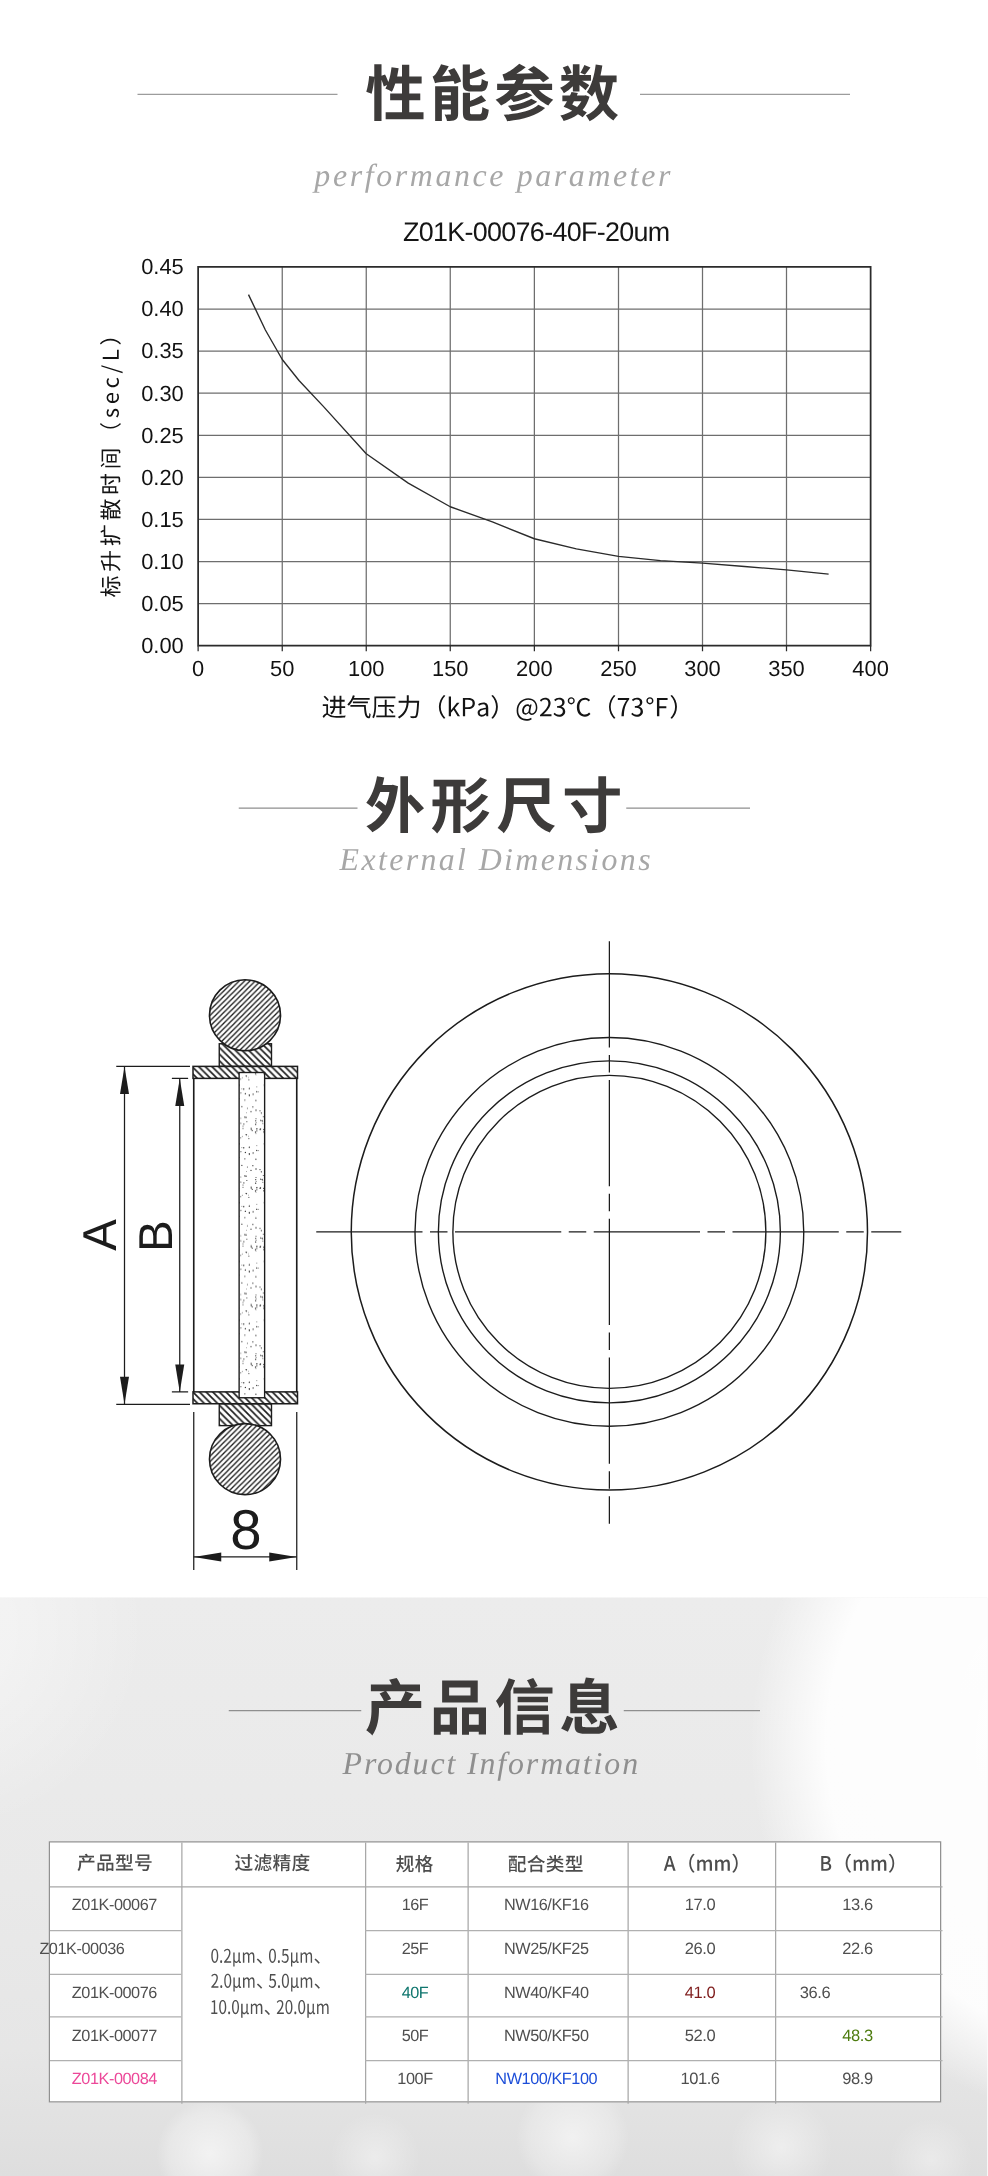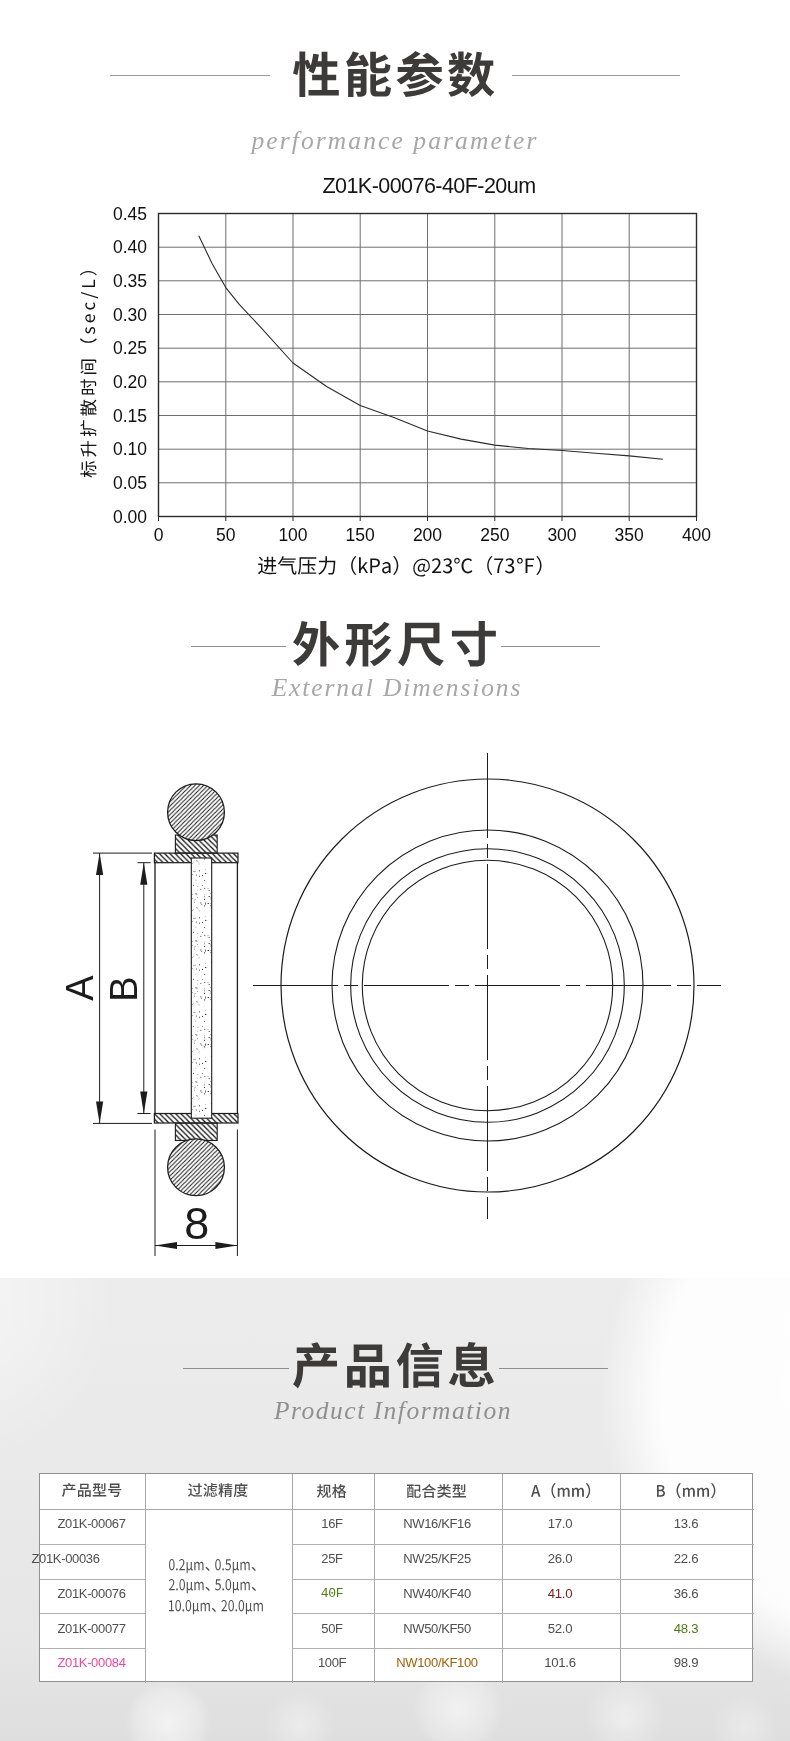--- a/index.html
+++ b/index.html
@@ -237,32 +237,32 @@
 <div class="ct" style="left:272px;top:1516.3px;width:120px;text-align:center;font-size:13.0px;color:#4f4f4f;letter-spacing:-0.35px;">16F</div>
 <div class="ct" style="left:377px;top:1516.3px;width:120px;text-align:center;font-size:13.0px;color:#4f4f4f;letter-spacing:-0.35px;">NW16/KF16</div>
 <div class="ct" style="left:500px;top:1516.2px;width:120px;text-align:center;font-size:13.2px;color:#4f4f4f;letter-spacing:-0.35px;">17.0</div>
 <div class="ct" style="left:626px;top:1516.2px;width:120px;text-align:center;font-size:13.2px;color:#4f4f4f;letter-spacing:-0.35px;">13.6</div>
 <div class="ct" style="left:31.5px;top:1551.1px;width:120px;font-size:13.0px;color:#4f4f4f;letter-spacing:-0.35px;">Z01K-00036</div>
 <div class="ct" style="left:272px;top:1551.1px;width:120px;text-align:center;font-size:13.0px;color:#4f4f4f;letter-spacing:-0.35px;">25F</div>
 <div class="ct" style="left:377px;top:1551.1px;width:120px;text-align:center;font-size:13.0px;color:#4f4f4f;letter-spacing:-0.35px;">NW25/KF25</div>
 <div class="ct" style="left:500px;top:1551.0px;width:120px;text-align:center;font-size:13.2px;color:#4f4f4f;letter-spacing:-0.35px;">26.0</div>
 <div class="ct" style="left:626px;top:1551.0px;width:120px;text-align:center;font-size:13.2px;color:#4f4f4f;letter-spacing:-0.35px;">22.6</div>
 <div class="ct" style="left:31.5px;top:1585.8px;width:120px;text-align:center;font-size:13.0px;color:#4f4f4f;letter-spacing:-0.35px;">Z01K-00076</div>
-<div class="ct" style="left:272px;top:1585.8px;width:120px;text-align:center;font-size:13.0px;color:#4d7c0f;letter-spacing:-0.35px;font-family:Liberation Mono, monospace;">40F</div>
+<div class="ct" style="left:272px;top:1585.8px;width:120px;text-align:center;font-size:13.0px;color:#0f766e;letter-spacing:-0.35px;">40F</div>
 <div class="ct" style="left:377px;top:1585.8px;width:120px;text-align:center;font-size:13.0px;color:#4f4f4f;letter-spacing:-0.35px;">NW40/KF40</div>
 <div class="ct" style="left:500px;top:1585.7px;width:120px;text-align:center;font-size:13.2px;color:#7f1d1d;letter-spacing:-0.35px;">41.0</div>
-<div class="ct" style="left:626px;top:1585.7px;width:120px;text-align:center;font-size:13.2px;color:#4f4f4f;letter-spacing:-0.35px;">36.6</div>
+<div class="ct" style="left:592px;top:1585.7px;width:120px;text-align:center;font-size:13.2px;color:#4f4f4f;letter-spacing:-0.35px;">36.6</div>
 <div class="ct" style="left:31.5px;top:1620.6px;width:120px;text-align:center;font-size:13.0px;color:#4f4f4f;letter-spacing:-0.35px;">Z01K-00077</div>
 <div class="ct" style="left:272px;top:1620.6px;width:120px;text-align:center;font-size:13.0px;color:#4f4f4f;letter-spacing:-0.35px;">50F</div>
 <div class="ct" style="left:377px;top:1620.6px;width:120px;text-align:center;font-size:13.0px;color:#4f4f4f;letter-spacing:-0.35px;">NW50/KF50</div>
 <div class="ct" style="left:500px;top:1620.5px;width:120px;text-align:center;font-size:13.2px;color:#4f4f4f;letter-spacing:-0.35px;">52.0</div>
 <div class="ct" style="left:626px;top:1620.5px;width:120px;text-align:center;font-size:13.2px;color:#4d7c0f;letter-spacing:-0.35px;">48.3</div>
 <div class="ct" style="left:31.5px;top:1655.4px;width:120px;text-align:center;font-size:13.0px;color:#ec4899;letter-spacing:-0.35px;">Z01K-00084</div>
 <div class="ct" style="left:272px;top:1655.4px;width:120px;text-align:center;font-size:13.0px;color:#4f4f4f;letter-spacing:-0.35px;">100F</div>
-<div class="ct" style="left:377px;top:1655.4px;width:120px;text-align:center;font-size:13.0px;color:#a16207;letter-spacing:-0.35px;">NW100/KF100</div>
+<div class="ct" style="left:377px;top:1655.4px;width:120px;text-align:center;font-size:13.0px;color:#1d4ed8;letter-spacing:-0.35px;">NW100/KF100</div>
 <div class="ct" style="left:500px;top:1655.2px;width:120px;text-align:center;font-size:13.2px;color:#4f4f4f;letter-spacing:-0.35px;">101.6</div>
 <div class="ct" style="left:626px;top:1655.2px;width:120px;text-align:center;font-size:13.2px;color:#4f4f4f;letter-spacing:-0.35px;">98.9</div>
 <svg style="position:absolute;left:167.0px;top:1557.3px;" width="90.9" height="18.2" viewBox="-1.4 -13.2 90.9 18.2" fill="#4f4f4f">
     <path d="M3.4 0.2C5.1 0.2 6.2 -1.7 6.2 -5.5C6.2 -9.3 5.1 -11.2 3.4 -11.2C1.7 -11.2 0.6 -9.3 0.6 -5.5C0.6 -1.7 1.7 0.2 3.4 0.2ZM3.4 -0.9C2.4 -0.9 1.7 -2.3 1.7 -5.5C1.7 -8.7 2.4 -10.1 3.4 -10.1C4.4 -10.1 5.1 -8.7 5.1 -5.5C5.1 -2.3 4.4 -0.9 3.4 -0.9Z M8.5 0.2C9 0.2 9.3 -0.2 9.3 -0.8C9.3 -1.5 9 -1.9 8.5 -1.9C8.1 -1.9 7.7 -1.5 7.7 -0.8C7.7 -0.2 8.1 0.2 8.5 0.2Z M10.8 0H16.5V-1.2H14C13.5 -1.2 13 -1.1 12.5 -1.1C14.6 -3.5 16 -5.8 16 -8C16 -9.9 15 -11.2 13.4 -11.2C12.3 -11.2 11.5 -10.6 10.7 -9.6L11.4 -8.8C11.9 -9.5 12.5 -10.1 13.3 -10.1C14.4 -10.1 14.9 -9.2 14.9 -7.9C14.9 -6 13.6 -3.8 10.8 -0.8Z M18.2 3H19.3C19.3 1.7 19.2 1 19.2 -0.6C19.6 0 20 0.2 20.5 0.2C21.3 0.2 21.9 -0.3 22.4 -1.4H22.4C22.5 -0.3 22.9 0.2 23.6 0.2C24 0.2 24.2 0.1 24.4 0L24.3 -1C24.1 -1 24 -0.9 23.9 -0.9C23.6 -0.9 23.4 -1.1 23.4 -1.6C23.4 -3.6 23.4 -5.9 23.5 -8.1H22.3V-2.6C21.7 -1.2 21.2 -1 20.6 -1C19.7 -1 19.3 -1.7 19.3 -3.1V-8.1H18.2Z M25.9 0H27.1V-5.9C27.7 -6.8 28.2 -7.2 28.7 -7.2C29.6 -7.2 30 -6.5 30 -5V0H31.1V-5.9C31.7 -6.8 32.3 -7.2 32.8 -7.2C33.6 -7.2 34 -6.5 34 -5V0H35.1V-5.2C35.1 -7.2 34.5 -8.4 33.1 -8.4C32.3 -8.4 31.6 -7.7 30.9 -6.8C30.6 -7.8 30.1 -8.4 29.1 -8.4C28.3 -8.4 27.6 -7.7 27 -7H27L26.9 -8.1H25.9Z M40.3 0.8 41.3 -0C40.4 -1.1 39 -2.5 37.9 -3.4L37 -2.5C38 -1.6 39.3 -0.3 40.3 0.8Z M49.6 0.2C51.3 0.2 52.4 -1.7 52.4 -5.5C52.4 -9.3 51.3 -11.2 49.6 -11.2C47.9 -11.2 46.8 -9.3 46.8 -5.5C46.8 -1.7 47.9 0.2 49.6 0.2ZM49.6 -0.9C48.6 -0.9 47.9 -2.3 47.9 -5.5C47.9 -8.7 48.6 -10.1 49.6 -10.1C50.6 -10.1 51.3 -8.7 51.3 -5.5C51.3 -2.3 50.6 -0.9 49.6 -0.9Z M54.7 0.2C55.2 0.2 55.5 -0.2 55.5 -0.8C55.5 -1.5 55.2 -1.9 54.7 -1.9C54.3 -1.9 53.9 -1.5 53.9 -0.8C53.9 -0.2 54.3 0.2 54.7 0.2Z M59.7 0.2C61.2 0.2 62.6 -1.2 62.6 -3.6C62.6 -6 61.4 -7.1 59.9 -7.1C59.3 -7.1 58.9 -6.9 58.5 -6.6L58.8 -9.8H62.2V-11H57.8L57.5 -5.9L58.1 -5.4C58.6 -5.8 59 -6 59.6 -6C60.7 -6 61.5 -5.1 61.5 -3.5C61.5 -1.9 60.6 -0.9 59.5 -0.9C58.5 -0.9 57.8 -1.5 57.3 -2.2L56.8 -1.3C57.4 -0.5 58.2 0.2 59.7 0.2Z M64.4 3H65.5C65.4 1.7 65.4 1 65.4 -0.6C65.7 0 66.2 0.2 66.7 0.2C67.5 0.2 68.1 -0.3 68.6 -1.4H68.6C68.7 -0.3 69.1 0.2 69.8 0.2C70.2 0.2 70.4 0.1 70.6 0L70.5 -1C70.3 -1 70.2 -0.9 70 -0.9C69.8 -0.9 69.6 -1.1 69.6 -1.6C69.6 -3.6 69.6 -5.9 69.6 -8.1H68.5V-2.6C67.9 -1.2 67.3 -1 66.7 -1C65.9 -1 65.5 -1.7 65.5 -3.1V-8.1H64.4Z M72.1 0H73.2V-5.9C73.8 -6.8 74.4 -7.2 74.9 -7.2C75.8 -7.2 76.2 -6.5 76.2 -5V0H77.3V-5.9C77.9 -6.8 78.4 -7.2 79 -7.2C79.8 -7.2 80.2 -6.5 80.2 -5V0H81.3V-5.2C81.3 -7.2 80.7 -8.4 79.3 -8.4C78.5 -8.4 77.8 -7.7 77.1 -6.8C76.8 -7.8 76.3 -8.4 75.3 -8.4C74.5 -8.4 73.8 -7.7 73.2 -7H73.1L73 -8.1H72.1Z M86.5 0.8 87.5 -0C86.6 -1.1 85.2 -2.5 84.1 -3.4L83.2 -2.5C84.2 -1.6 85.5 -0.3 86.5 0.8Z"></path>
   </svg>
 <svg style="position:absolute;left:167.0px;top:1577.3px;" width="91.0" height="18.2" viewBox="-1.5 -13.2 91.0 18.2" fill="#4f4f4f">
     <path d="M0.5 0H6.2V-1.2H3.7C3.3 -1.2 2.7 -1.1 2.2 -1.1C4.4 -3.5 5.8 -5.8 5.8 -8C5.8 -9.9 4.8 -11.2 3.1 -11.2C2 -11.2 1.2 -10.6 0.5 -9.6L1.1 -8.8C1.6 -9.5 2.3 -10.1 3 -10.1C4.1 -10.1 4.7 -9.2 4.7 -7.9C4.7 -6 3.4 -3.8 0.5 -0.8Z M8.5 0.2C9 0.2 9.3 -0.2 9.3 -0.8C9.3 -1.5 9 -1.9 8.5 -1.9C8.1 -1.9 7.7 -1.5 7.7 -0.8C7.7 -0.2 8.1 0.2 8.5 0.2Z M13.7 0.2C15.4 0.2 16.5 -1.7 16.5 -5.5C16.5 -9.3 15.4 -11.2 13.7 -11.2C11.9 -11.2 10.9 -9.3 10.9 -5.5C10.9 -1.7 11.9 0.2 13.7 0.2ZM13.7 -0.9C12.6 -0.9 11.9 -2.3 11.9 -5.5C11.9 -8.7 12.6 -10.1 13.7 -10.1C14.7 -10.1 15.4 -8.7 15.4 -5.5C15.4 -2.3 14.7 -0.9 13.7 -0.9Z M18.2 3H19.3C19.3 1.7 19.2 1 19.2 -0.6C19.6 0 20 0.2 20.5 0.2C21.3 0.2 21.9 -0.3 22.4 -1.4H22.4C22.5 -0.3 22.9 0.2 23.6 0.2C24 0.2 24.2 0.1 24.4 0L24.3 -1C24.1 -1 24 -0.9 23.9 -0.9C23.6 -0.9 23.4 -1.1 23.4 -1.6C23.4 -3.6 23.4 -5.9 23.5 -8.1H22.3V-2.6C21.7 -1.2 21.2 -1 20.6 -1C19.7 -1 19.3 -1.7 19.3 -3.1V-8.1H18.2Z M25.9 0H27.1V-5.9C27.7 -6.8 28.2 -7.2 28.7 -7.2C29.6 -7.2 30 -6.5 30 -5V0H31.1V-5.9C31.7 -6.8 32.3 -7.2 32.8 -7.2C33.6 -7.2 34 -6.5 34 -5V0H35.1V-5.2C35.1 -7.2 34.5 -8.4 33.1 -8.4C32.3 -8.4 31.6 -7.7 30.9 -6.8C30.6 -7.8 30.1 -8.4 29.1 -8.4C28.3 -8.4 27.6 -7.7 27 -7H27L26.9 -8.1H25.9Z M40.3 0.8 41.3 -0C40.4 -1.1 39 -2.5 37.9 -3.4L37 -2.5C38 -1.6 39.3 -0.3 40.3 0.8Z M49.4 0.2C50.9 0.2 52.4 -1.2 52.4 -3.6C52.4 -6 51.1 -7.1 49.6 -7.1C49.1 -7.1 48.7 -6.9 48.3 -6.6L48.5 -9.8H51.9V-11H47.5L47.2 -5.9L47.8 -5.4C48.4 -5.8 48.7 -6 49.3 -6C50.5 -6 51.2 -5.1 51.2 -3.5C51.2 -1.9 50.4 -0.9 49.3 -0.9C48.3 -0.9 47.6 -1.5 47.1 -2.2L46.5 -1.3C47.1 -0.5 48 0.2 49.4 0.2Z M54.7 0.2C55.2 0.2 55.5 -0.2 55.5 -0.8C55.5 -1.5 55.2 -1.9 54.7 -1.9C54.3 -1.9 53.9 -1.5 53.9 -0.8C53.9 -0.2 54.3 0.2 54.7 0.2Z M59.9 0.2C61.6 0.2 62.7 -1.7 62.7 -5.5C62.7 -9.3 61.6 -11.2 59.9 -11.2C58.1 -11.2 57 -9.3 57 -5.5C57 -1.7 58.1 0.2 59.9 0.2ZM59.9 -0.9C58.8 -0.9 58.1 -2.3 58.1 -5.5C58.1 -8.7 58.8 -10.1 59.9 -10.1C60.9 -10.1 61.6 -8.7 61.6 -5.5C61.6 -2.3 60.9 -0.9 59.9 -0.9Z M64.4 3H65.5C65.4 1.7 65.4 1 65.4 -0.6C65.7 0 66.2 0.2 66.7 0.2C67.5 0.2 68.1 -0.3 68.6 -1.4H68.6C68.7 -0.3 69.1 0.2 69.8 0.2C70.2 0.2 70.4 0.1 70.6 0L70.5 -1C70.3 -1 70.2 -0.9 70 -0.9C69.8 -0.9 69.6 -1.1 69.6 -1.6C69.6 -3.6 69.6 -5.9 69.6 -8.1H68.5V-2.6C67.9 -1.2 67.3 -1 66.7 -1C65.9 -1 65.5 -1.7 65.5 -3.1V-8.1H64.4Z M72.1 0H73.2V-5.9C73.8 -6.8 74.4 -7.2 74.9 -7.2C75.8 -7.2 76.2 -6.5 76.2 -5V0H77.3V-5.9C77.9 -6.8 78.4 -7.2 79 -7.2C79.8 -7.2 80.2 -6.5 80.2 -5V0H81.3V-5.2C81.3 -7.2 80.7 -8.4 79.3 -8.4C78.5 -8.4 77.8 -7.7 77.1 -6.8C76.8 -7.8 76.3 -8.4 75.3 -8.4C74.5 -8.4 73.8 -7.7 73.2 -7H73.1L73 -8.1H72.1Z M86.5 0.8 87.5 -0C86.6 -1.1 85.2 -2.5 84.1 -3.4L83.2 -2.5C84.2 -1.6 85.5 -0.3 86.5 0.8Z"></path>
   </svg>
 <svg style="position:absolute;left:167.0px;top:1597.5px;" width="97.9" height="18.2" viewBox="-0.9 -13.2 97.9 18.2" fill="#4f4f4f">
     <path d="M1.1 0H6V-1.1H4.2V-11H3.4C2.9 -10.7 2.3 -10.4 1.5 -10.2V-9.3H3.1V-1.1H1.1Z M10.2 0.2C12 0.2 13.1 -1.7 13.1 -5.5C13.1 -9.3 12 -11.2 10.2 -11.2C8.5 -11.2 7.4 -9.3 7.4 -5.5C7.4 -1.7 8.5 0.2 10.2 0.2ZM10.2 -0.9C9.2 -0.9 8.5 -2.3 8.5 -5.5C8.5 -8.7 9.2 -10.1 10.2 -10.1C11.3 -10.1 12 -8.7 12 -5.5C12 -2.3 11.3 -0.9 10.2 -0.9Z M15.4 0.2C15.8 0.2 16.2 -0.2 16.2 -0.8C16.2 -1.5 15.8 -1.9 15.4 -1.9C14.9 -1.9 14.6 -1.5 14.6 -0.8C14.6 -0.2 14.9 0.2 15.4 0.2Z M20.5 0.2C22.2 0.2 23.3 -1.7 23.3 -5.5C23.3 -9.3 22.2 -11.2 20.5 -11.2C18.8 -11.2 17.7 -9.3 17.7 -5.5C17.7 -1.7 18.8 0.2 20.5 0.2ZM20.5 -0.9C19.5 -0.9 18.8 -2.3 18.8 -5.5C18.8 -8.7 19.5 -10.1 20.5 -10.1C21.5 -10.1 22.2 -8.7 22.2 -5.5C22.2 -2.3 21.5 -0.9 20.5 -0.9Z M25 3H26.2C26.1 1.7 26.1 1 26.1 -0.6C26.4 0 26.8 0.2 27.4 0.2C28.1 0.2 28.7 -0.3 29.2 -1.4H29.2C29.3 -0.3 29.7 0.2 30.5 0.2C30.8 0.2 31 0.1 31.3 0L31.1 -1C30.9 -1 30.8 -0.9 30.7 -0.9C30.4 -0.9 30.2 -1.1 30.2 -1.6C30.2 -3.6 30.3 -5.9 30.3 -8.1H29.2V-2.6C28.5 -1.2 28 -1 27.4 -1C26.5 -1 26.2 -1.7 26.2 -3.1V-8.1H25Z M32.8 0H33.9V-5.9C34.5 -6.8 35.1 -7.2 35.6 -7.2C36.4 -7.2 36.8 -6.5 36.8 -5V0H37.9V-5.9C38.5 -6.8 39.1 -7.2 39.6 -7.2C40.5 -7.2 40.8 -6.5 40.8 -5V0H42V-5.2C42 -7.2 41.3 -8.4 40 -8.4C39.1 -8.4 38.4 -7.7 37.7 -6.8C37.5 -7.8 36.9 -8.4 35.9 -8.4C35.1 -8.4 34.4 -7.7 33.8 -7H33.8L33.7 -8.1H32.8Z M47.1 0.8 48.1 -0C47.2 -1.1 45.8 -2.5 44.8 -3.4L43.8 -2.5C44.9 -1.6 46.1 -0.3 47.1 0.8Z M53.6 0H59.2V-1.2H56.7C56.3 -1.2 55.7 -1.1 55.3 -1.1C57.4 -3.5 58.8 -5.8 58.8 -8C58.8 -9.9 57.8 -11.2 56.2 -11.2C55 -11.2 54.2 -10.6 53.5 -9.6L54.2 -8.8C54.7 -9.5 55.3 -10.1 56 -10.1C57.1 -10.1 57.7 -9.2 57.7 -7.9C57.7 -6 56.4 -3.8 53.6 -0.8Z M63.3 0.2C65 0.2 66.1 -1.7 66.1 -5.5C66.1 -9.3 65 -11.2 63.3 -11.2C61.5 -11.2 60.5 -9.3 60.5 -5.5C60.5 -1.7 61.5 0.2 63.3 0.2ZM63.3 -0.9C62.2 -0.9 61.5 -2.3 61.5 -5.5C61.5 -8.7 62.2 -10.1 63.3 -10.1C64.3 -10.1 65 -8.7 65 -5.5C65 -2.3 64.3 -0.9 63.3 -0.9Z M68.4 0.2C68.8 0.2 69.2 -0.2 69.2 -0.8C69.2 -1.5 68.8 -1.9 68.4 -1.9C67.9 -1.9 67.6 -1.5 67.6 -0.8C67.6 -0.2 67.9 0.2 68.4 0.2Z M73.5 0.2C75.2 0.2 76.3 -1.7 76.3 -5.5C76.3 -9.3 75.2 -11.2 73.5 -11.2C71.8 -11.2 70.7 -9.3 70.7 -5.5C70.7 -1.7 71.8 0.2 73.5 0.2ZM73.5 -0.9C72.5 -0.9 71.8 -2.3 71.8 -5.5C71.8 -8.7 72.5 -10.1 73.5 -10.1C74.5 -10.1 75.2 -8.7 75.2 -5.5C75.2 -2.3 74.5 -0.9 73.5 -0.9Z M78 3H79.2C79.1 1.7 79.1 1 79.1 -0.6C79.4 0 79.8 0.2 80.4 0.2C81.1 0.2 81.8 -0.3 82.2 -1.4H82.3C82.3 -0.3 82.7 0.2 83.5 0.2C83.8 0.2 84.1 0.1 84.3 0L84.1 -1C83.9 -1 83.8 -0.9 83.7 -0.9C83.4 -0.9 83.2 -1.1 83.2 -1.6C83.2 -3.6 83.3 -5.9 83.3 -8.1H82.2V-2.6C81.5 -1.2 81 -1 80.4 -1C79.5 -1 79.2 -1.7 79.2 -3.1V-8.1H78Z M85.8 0H86.9V-5.9C87.5 -6.8 88.1 -7.2 88.6 -7.2C89.4 -7.2 89.8 -6.5 89.8 -5V0H90.9V-5.9C91.6 -6.8 92.1 -7.2 92.6 -7.2C93.5 -7.2 93.9 -6.5 93.9 -5V0H95V-5.2C95 -7.2 94.3 -8.4 93 -8.4C92.1 -8.4 91.5 -7.7 90.7 -6.8C90.5 -7.8 89.9 -8.4 88.9 -8.4C88.1 -8.4 87.4 -7.7 86.8 -7H86.8L86.7 -8.1H85.8Z"></path>

